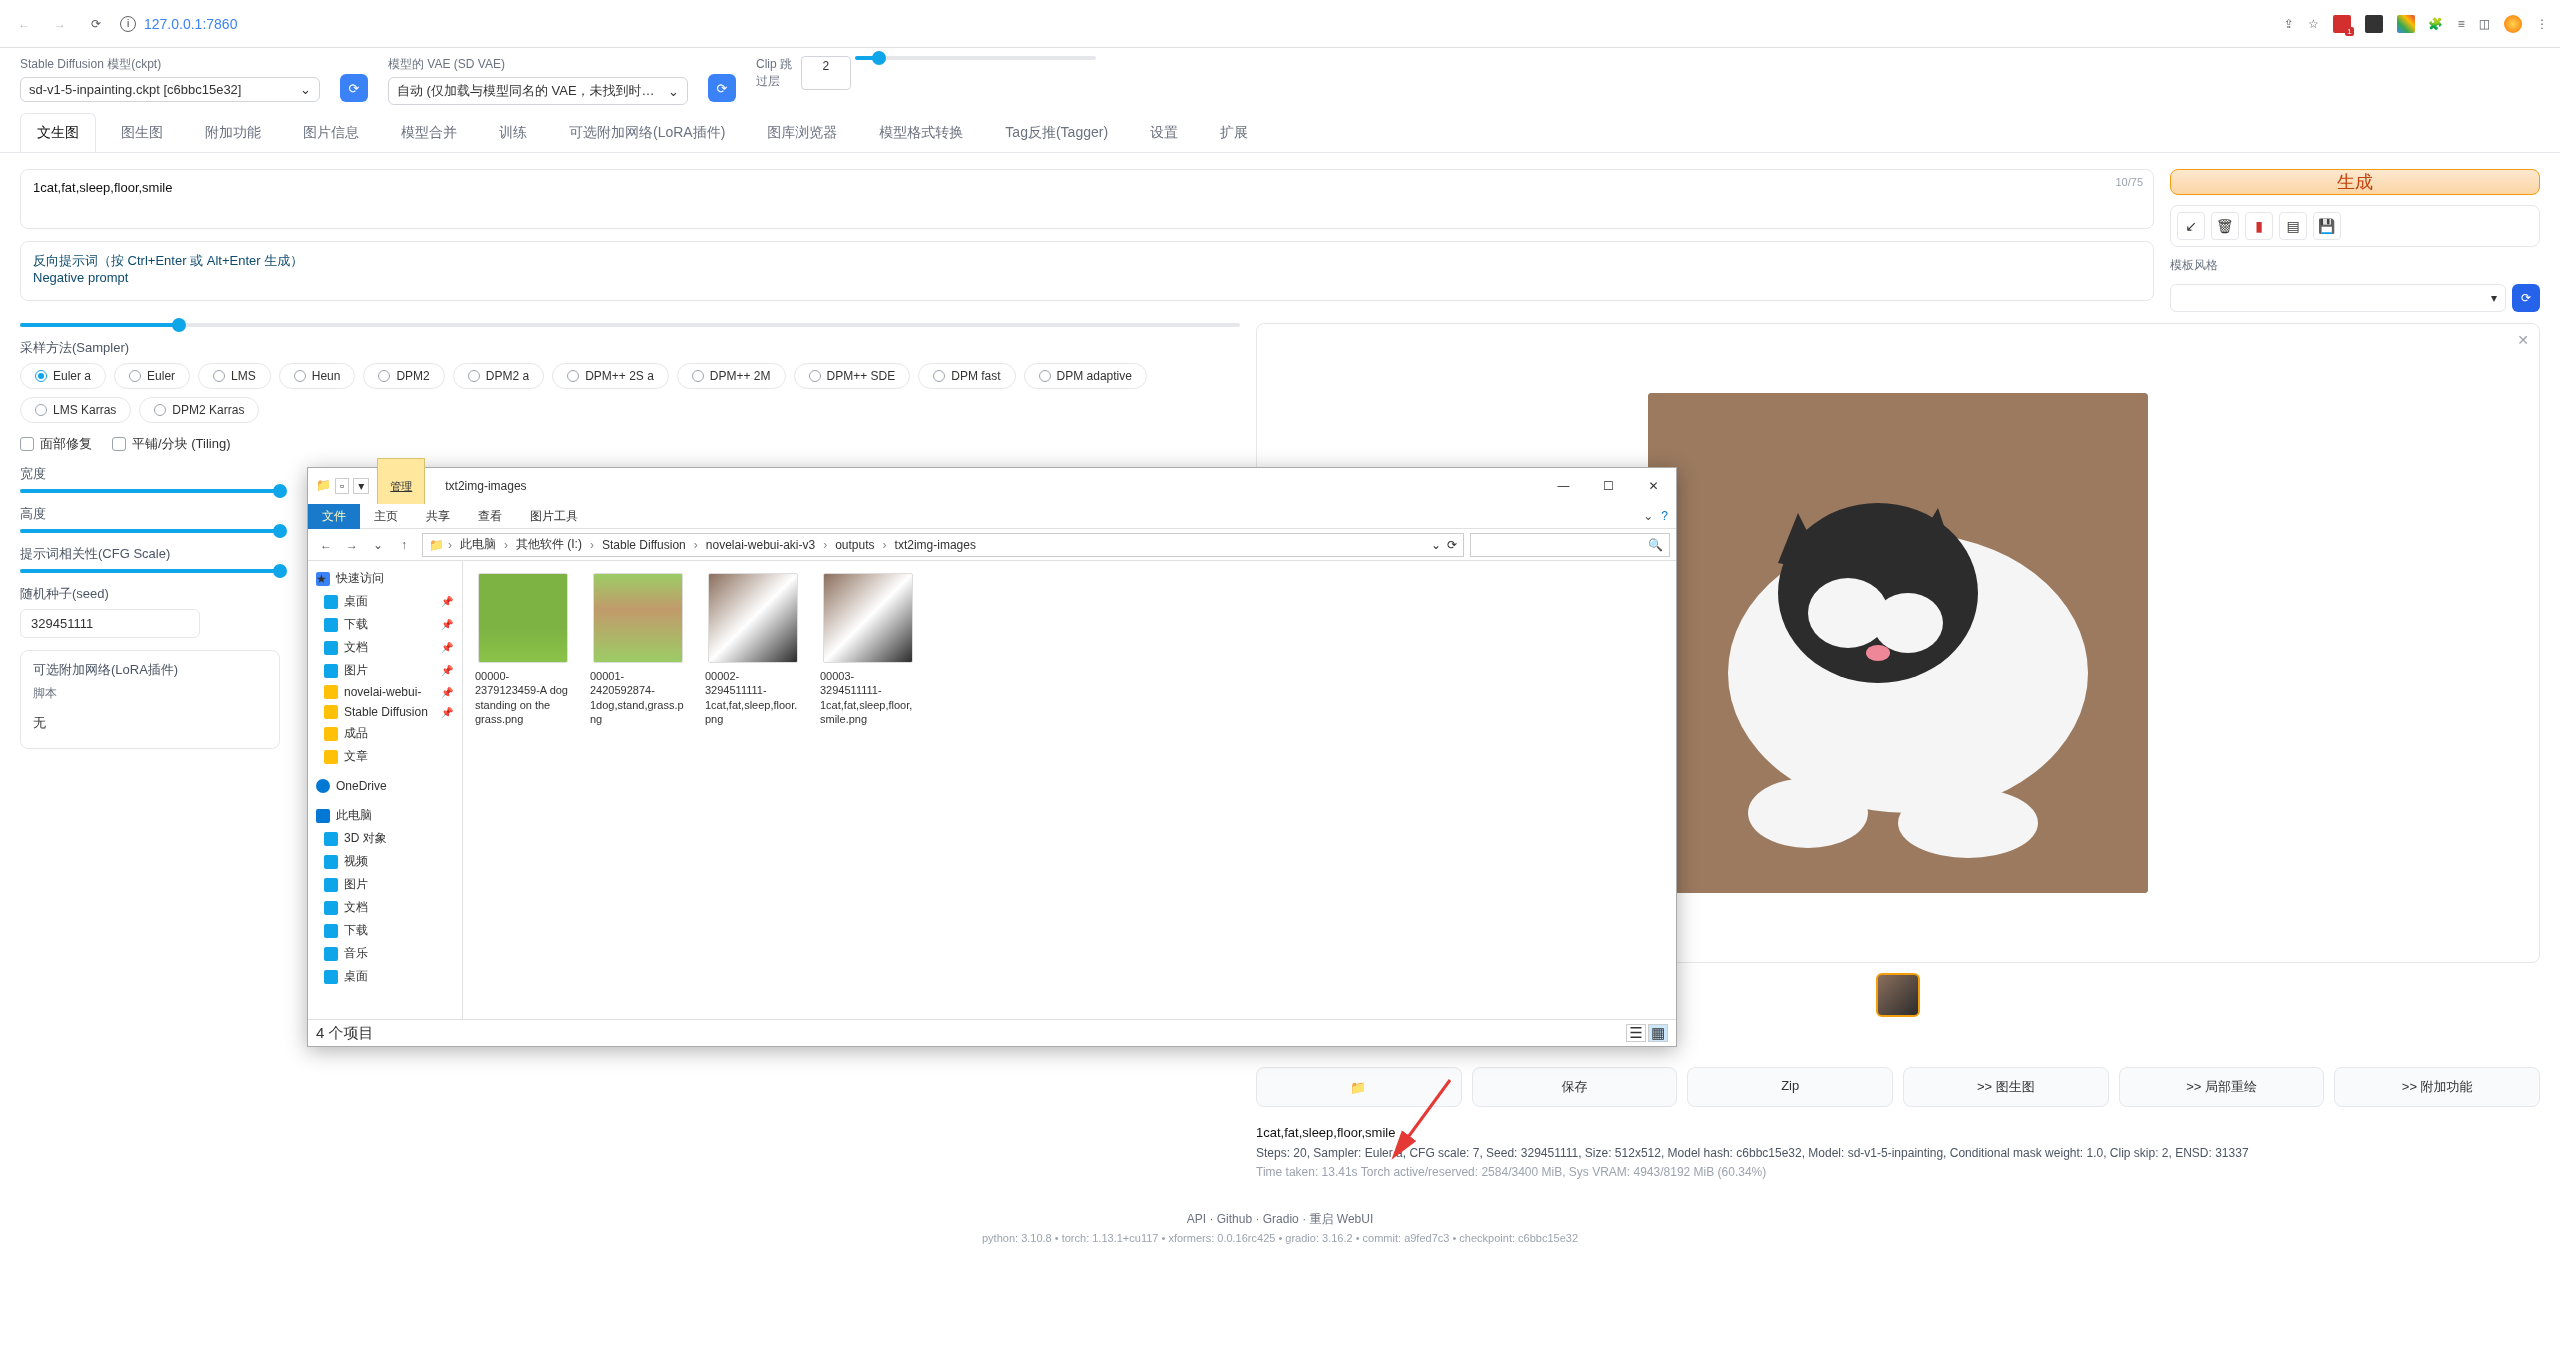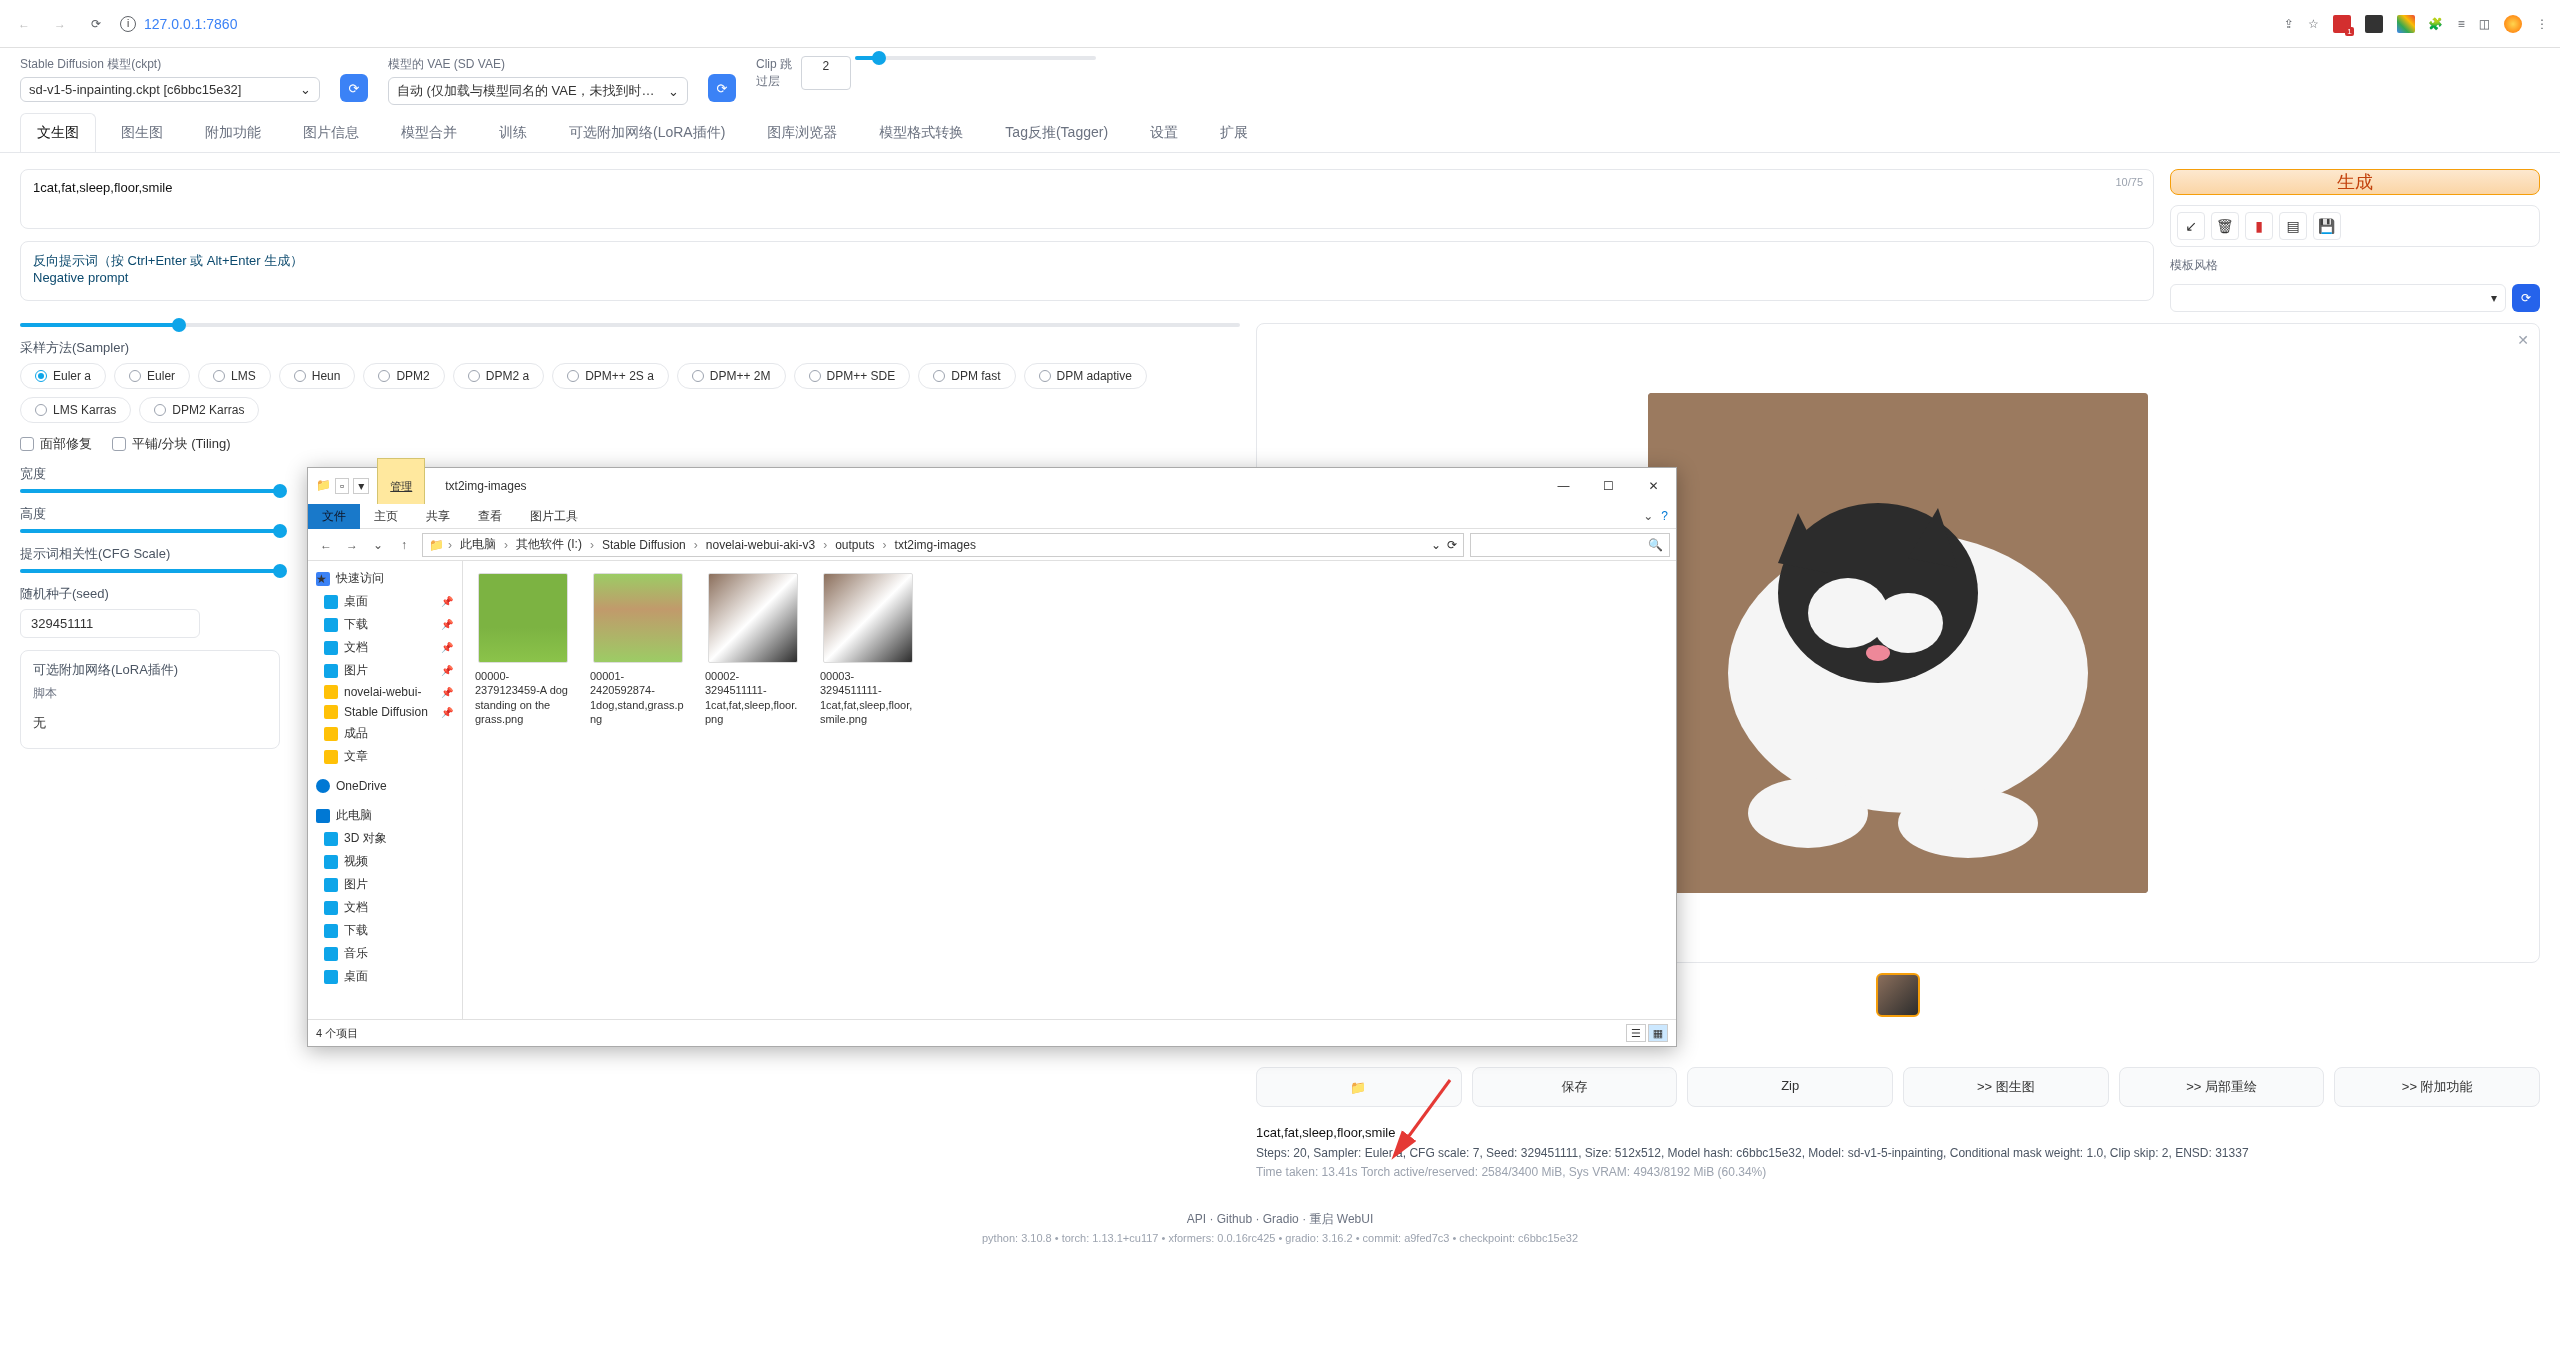--- a/index.html
+++ b/index.html
@@ -103,21 +103,21 @@
 .explorer-title { height: 36px; display: flex; align-items: center; justify-content: space-between; padding: 0 0 0 8px; background: #fff; }
 .explorer-title-left { display: flex; align-items: center; gap: 8px; }
 .explorer-tab-icons { display: flex; gap: 4px; }
 .manage-tab { background: #ffe89e; padding: 20px 12px; border: 1px solid #d4c470; font-size: 11px; text-decoration: underline; }
 .explorer-title-text { font-size: 12px; margin-left: 12px; }
 .window-controls { display: flex; }
 .win-btn { width: 45px; height: 30px; display: flex; align-items: center; justify-content: center; cursor: pointer; }
 
 .explorer-ribbon { height: 25px; display: flex; align-items: center; background: #fff; border-bottom: 1px solid #e0e0e0; }
 .ribbon-tab { padding: 4px 14px; font-size: 12px; }
-.ribbon-tab.active { background: #1979ca; color: #0f172a; }
+.ribbon-tab.active { background: #1979ca; color: #fef9c3; }
 
 .explorer-nav { height: 32px; display: flex; align-items: center; padding: 0 6px; gap: 6px; border-bottom: 1px solid #e0e0e0; }
 .nav-arrows { display: flex; gap: 2px; }
 .exp-nav-btn { width: 24px; height: 24px; display: flex; align-items: center; justify-content: center; color: #555; }
 .breadcrumb-box { flex: 1; border: 1px solid #ccc; height: 24px; display: flex; align-items: center; padding: 0 6px; gap: 4px; font-size: 12px; }
 .crumb { padding: 0 4px; }
 .crumb-sep { color: #888; }
 .search-box { width: 200px; border: 1px solid #ccc; height: 24px; display: flex; align-items: center; padding: 0 6px; justify-content: flex-end; color: #888; }
 
 .explorer-body { flex: 1; display: flex; overflow: hidden; }
@@ -125,21 +125,21 @@
 .sidebar-item { display: flex; align-items: center; gap: 6px; padding: 3px 8px 3px 16px; font-size: 12px; cursor: pointer; }
 .sidebar-item.header { padding-left: 8px; font-weight: normal; }
 .sb-icon { width: 14px; height: 14px; border-radius: 2px; flex-shrink: 0; }
 .pin { margin-left: auto; color: #888; font-size: 10px; }
 
 .explorer-content { flex: 1; padding: 12px; display: flex; gap: 20px; align-items: flex-start; }
 .file-item { width: 95px; text-align: left; cursor: pointer; }
 .file-thumb { width: 90px; height: 90px; border: 1px solid #ddd; margin: 0 auto 6px; border-radius: 2px; }
 .file-name { font-size: 11px; word-break: break-word; line-height: 1.3; }
 
-.explorer-status { height: 24px; border-top: 1px solid #e0e0e0; display: flex; align-items: center; justify-content: space-between; padding: 13px 8px; font-size: 11px; }
+.explorer-status { height: 24px; border-top: 1px solid #e0e0e0; display: flex; align-items: center; justify-content: space-between; padding: 13px 8px; font-size: 15px; }
 .view-toggles { display: flex; gap: 2px; }
 .view-toggle { width: 20px; height: 18px; border: 1px solid #ccc; display: flex; align-items: center; justify-content: center; }
 .view-toggle.active { background: #cce8ff; }
 
 
 .arrow-annotation { position: absolute; left: 1380px; top: 1070px; z-index: 500; pointer-events: none; }
 
 .chevron { display: inline-block; }
 </style>
 </head>

